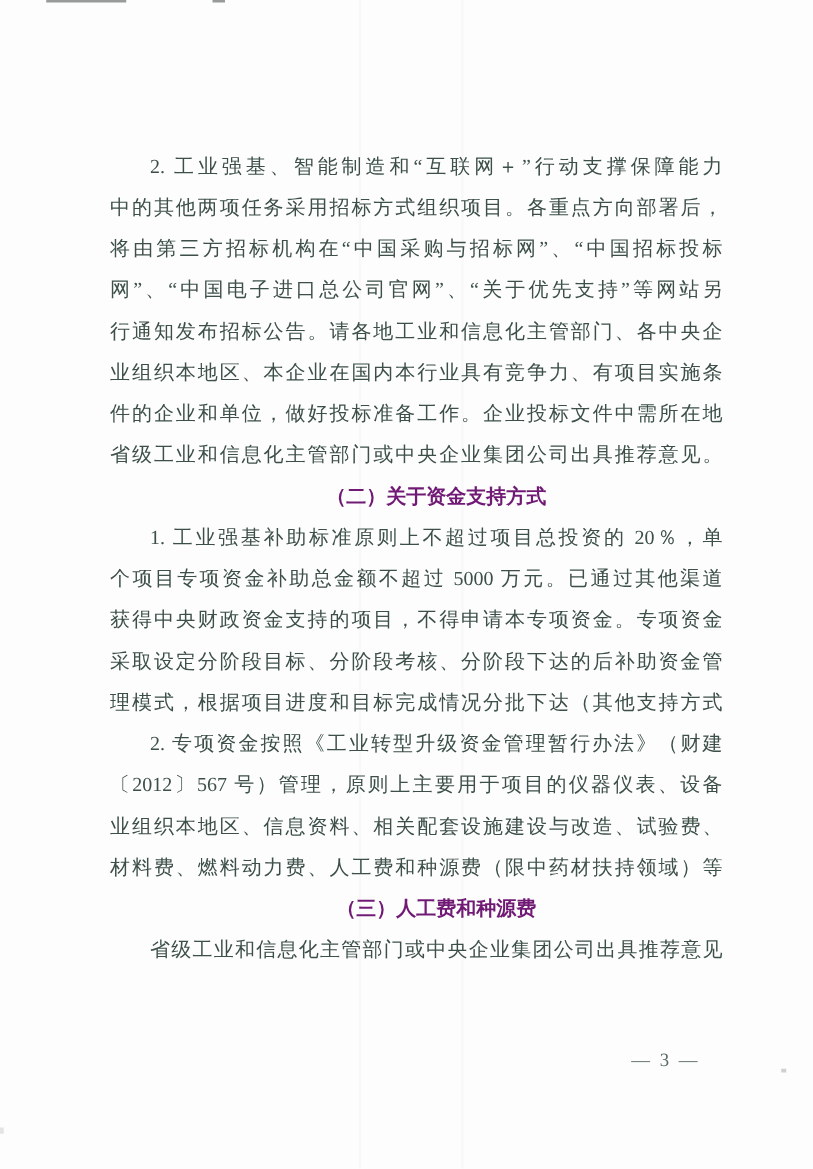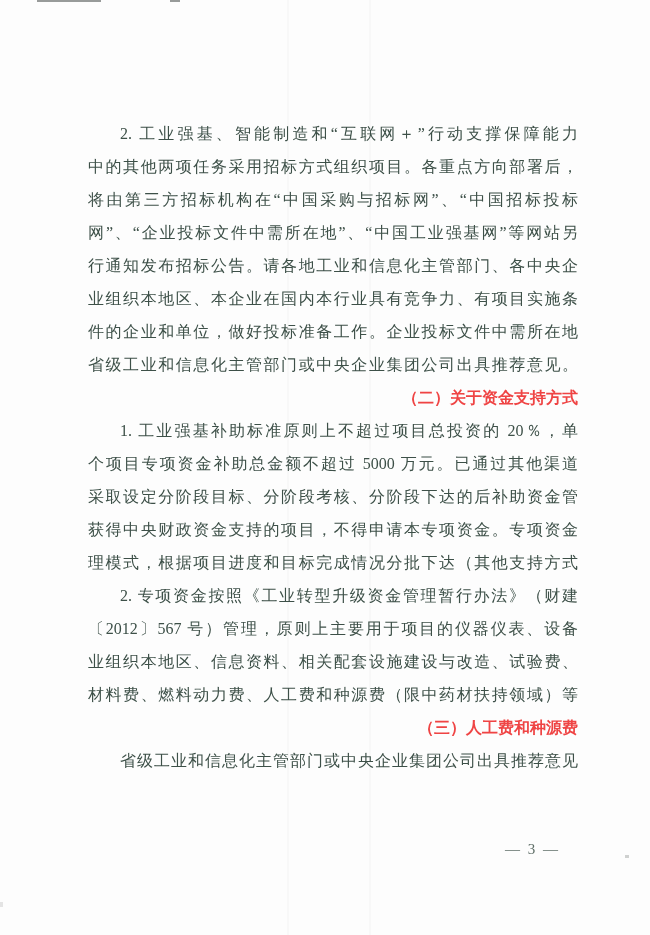--- a/index.html
+++ b/index.html
@@ -53,22 +53,22 @@
   }
   .ln.plain {
     text-align: left;
     text-align-last: auto;
   }
   .ln.indent {
     text-indent: 2em;
   }
   .ln.heading {
     font-weight: 700;
-    color: #ef4444;
-    text-align: right;
+    color: #701a75;
+    text-align: center;
     text-align-last: auto;
   }
   .footer {
     position: absolute;
     top: 840px;
     right: 90px;
     font-size: 15px;
     line-height: 18px;
     color: #5d6d66;
     letter-spacing: 2px;
@@ -84,30 +84,30 @@
   <div class="seam seam-2"></div>
   <div class="speck speck-a"></div>
   <div class="speck speck-b"></div>
   <div class="speck speck-c"></div>
   <div class="speck speck-d"></div>
 
   <div class="textblock">
     <div class="ln indent">2. 工业强基、智能制造和“互联网＋”行动支撑保障能力</div>
     <div class="ln">中的其他两项任务采用招标方式组织项目。各重点方向部署后，</div>
     <div class="ln">将由第三方招标机构在“中国采购与招标网”、“中国招标投标</div>
-    <div class="ln">网”、“企业投标文件中需所在地”、“中国工业强基网”等网站另</div>
+    <div class="ln">网”、“中国电子进口总公司官网”、“关于优先支持”等网站另</div>
     <div class="ln">行通知发布招标公告。请各地工业和信息化主管部门、各中央企</div>
     <div class="ln">业组织本地区、本企业在国内本行业具有竞争力、有项目实施条</div>
     <div class="ln">件的企业和单位，做好投标准备工作。企业投标文件中需所在地</div>
     <div class="ln">省级工业和信息化主管部门或中央企业集团公司出具推荐意见。</div>
     <div class="ln indent heading">（二）关于资金支持方式</div>
     <div class="ln indent">1. 工业强基补助标准原则上不超过项目总投资的 20％，单</div>
     <div class="ln">个项目专项资金补助总金额不超过 5000 万元。已通过其他渠道</div>
+    <div class="ln">获得中央财政资金支持的项目，不得申请本专项资金。专项资金</div>
     <div class="ln">采取设定分阶段目标、分阶段考核、分阶段下达的后补助资金管</div>
-    <div class="ln">获得中央财政资金支持的项目，不得申请本专项资金。专项资金</div>
     <div class="ln">理模式，根据项目进度和目标完成情况分批下达（其他支持方式</div>
     <div class="ln indent">2. 专项资金按照《工业转型升级资金管理暂行办法》（财建</div>
     <div class="ln">〔2012〕567 号）管理，原则上主要用于项目的仪器仪表、设备</div>
     <div class="ln">业组织本地区、信息资料、相关配套设施建设与改造、试验费、</div>
     <div class="ln">材料费、燃料动力费、人工费和种源费（限中药材扶持领域）等</div>
     <div class="ln indent heading">（三）人工费和种源费</div>
     <div class="ln indent">省级工业和信息化主管部门或中央企业集团公司出具推荐意见</div>
   </div>
 
   <div class="footer">— 3 —</div>

